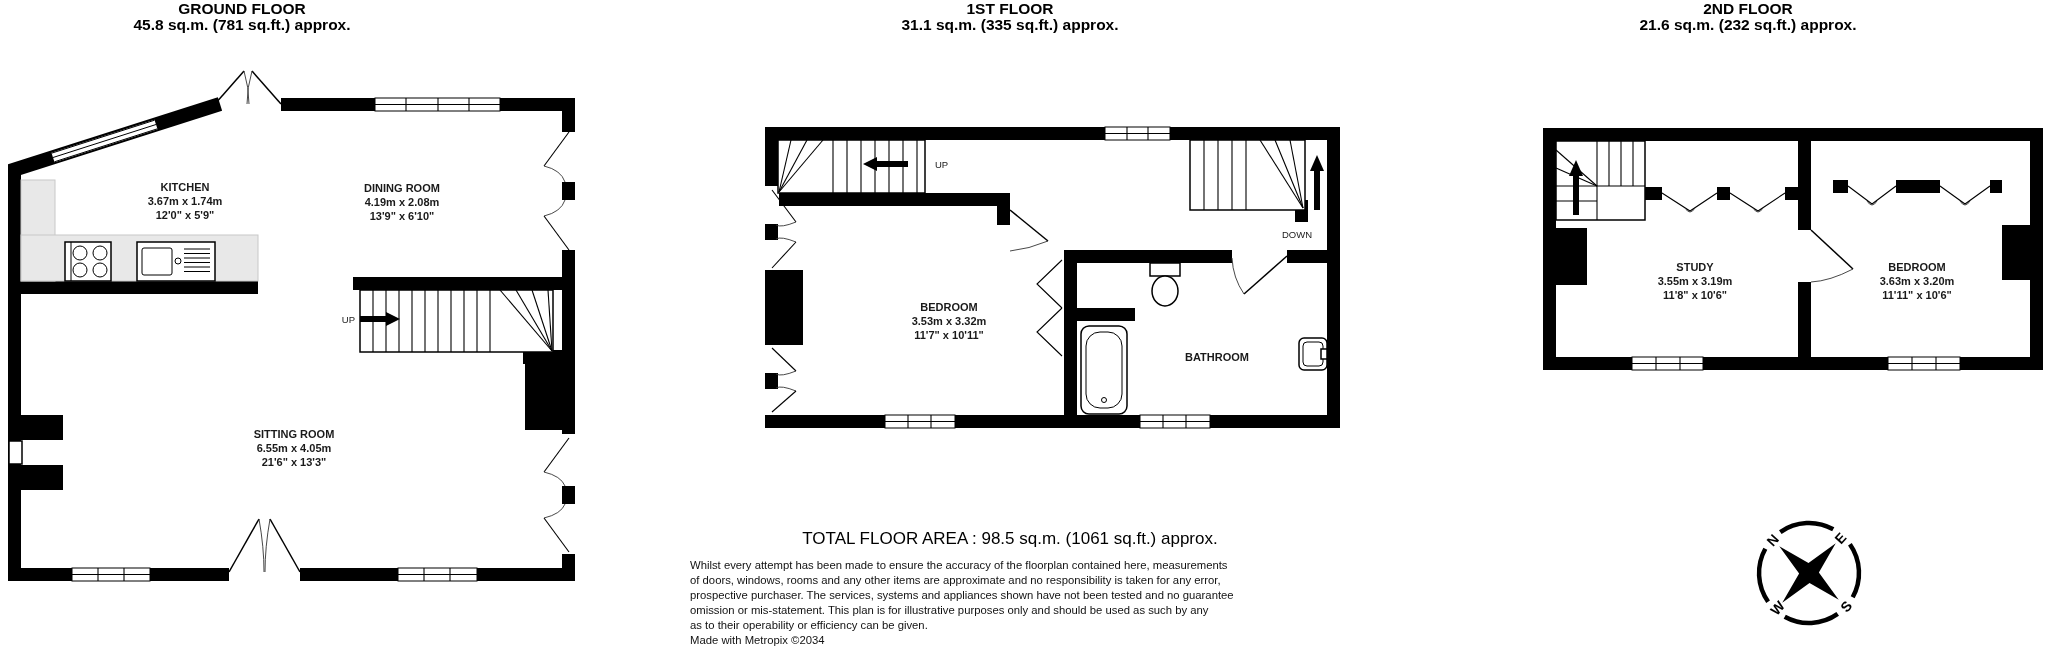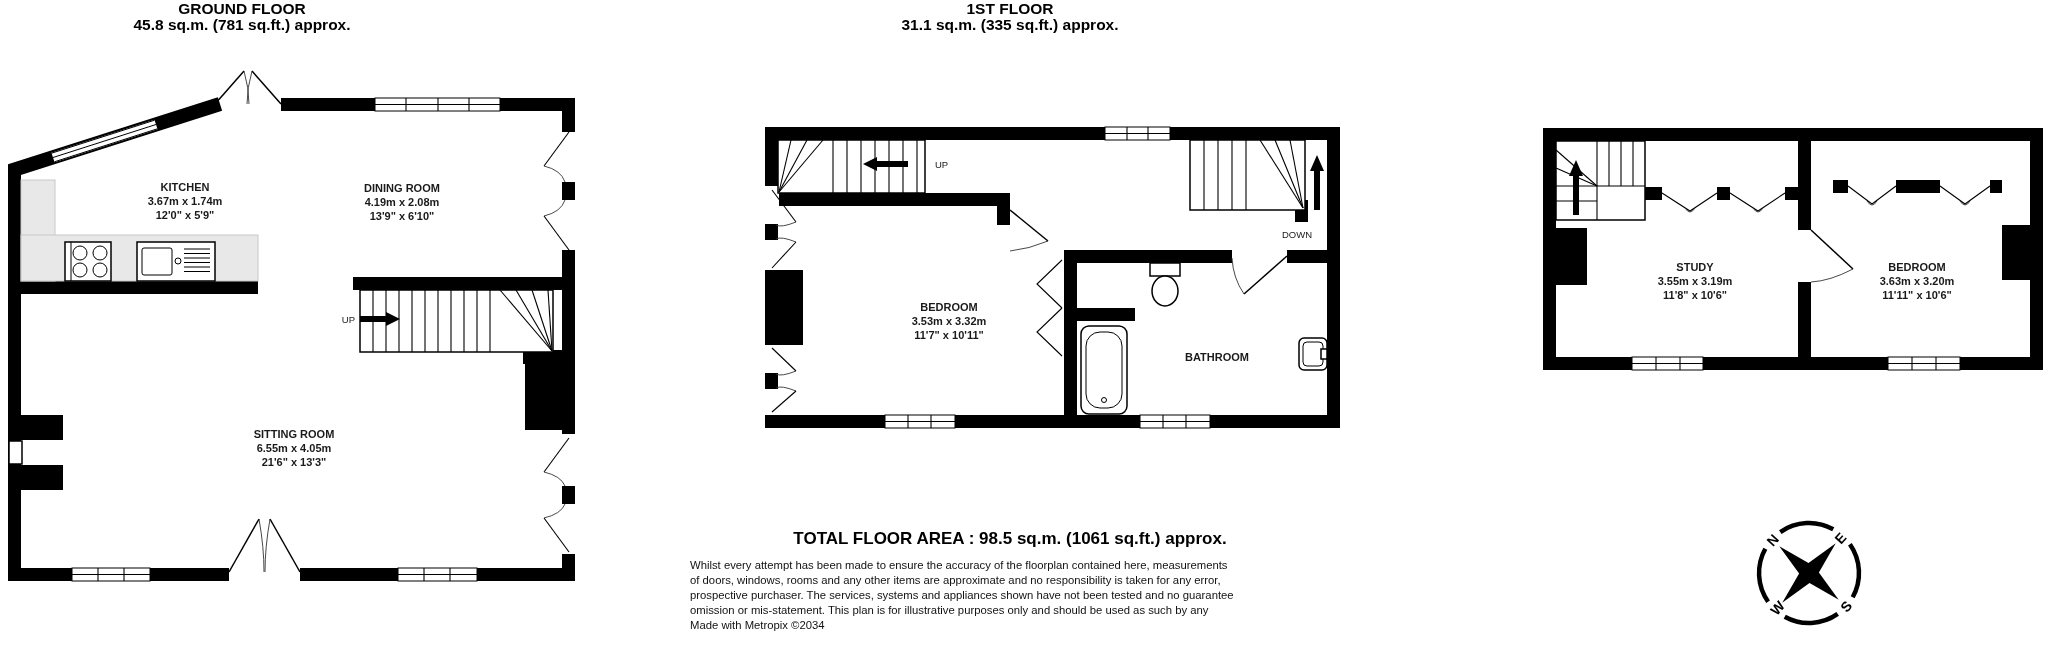--- a/index.html
+++ b/index.html
@@ -7,21 +7,21 @@
           font-family:"Liberation Sans",sans-serif;color:#000;}
   .floor-title{position:absolute;top:1px;width:380px;text-align:center;font-weight:bold;
                font-size:15.5px;line-height:16px;color:#000;}
   .plan{position:absolute;}
   .room-name,.room-dim{font-family:"Liberation Sans",sans-serif;font-weight:bold;
                font-size:11px;fill:#1a1a1a;text-anchor:middle;}
   .stair-label{font-family:"Liberation Sans",sans-serif;font-size:9.5px;fill:#1a1a1a;}
   .compass-letter{font-family:"Liberation Sans",sans-serif;font-weight:bold;font-size:14px;
                fill:#000;text-anchor:middle;}
   .total-area{position:absolute;left:710px;top:529px;width:600px;text-align:center;
-               font-weight:bold;font-size:17px;color:#000;}
+               font-weight:normal;font-size:17px;color:#000;}
   .disclaimer{position:absolute;left:690px;top:558px;width:560px;
                font-size:11.3px;line-height:15px;color:#111;}
   .disclaimer div{white-space:nowrap;}
   .wall{fill:#000;}
   .win{fill:#fff;stroke:#000;stroke-width:1;}
   .thin{stroke:#000;stroke-width:1.1;fill:none;}
   .leaf{stroke:#000;stroke-width:1.5;fill:none;}
   .arc{stroke:#333;stroke-width:0.9;fill:none;}
   .tread{stroke:#000;stroke-width:1.1;}
   .fixture{fill:#fff;stroke:#000;stroke-width:1.5;}
@@ -32,20 +32,24 @@
 
 <div class="canvas">
 
   <div class="floor-title" style="left:52px">
     <div>GROUND FLOOR</div>
     <div>45.8 sq.m. (781 sq.ft.) approx.</div>
   </div>
   <div class="floor-title" style="left:820px">
     <div>1ST FLOOR</div>
     <div>31.1 sq.m. (335 sq.ft.) approx.</div>
+  </div>
+  <div class="floor-title" style="left:1558px">
+    <div>2ND FLOOR</div>
+    <div>21.6 sq.m. (232 sq.ft.) approx.</div>
   </div>
 
   <svg class="plan" style="left:8px;top:62px" width="575" height="528" viewBox="0 0 575 528">
     <g>
       <rect class="wall" x="273" y="36" width="294" height="13"></rect>
       <rect class="wall" x="554" y="36" width="13" height="483"></rect>
       <rect class="wall" x="0" y="506" width="567" height="13"></rect>
       <rect class="wall" x="0" y="103" width="13" height="416"></rect>
       <line x1="-1" y1="110" x2="212" y2="42" stroke="#000" stroke-width="14"></line>
       <rect class="wall" x="0" y="219" width="250" height="13"></rect>
@@ -396,20 +400,21 @@
       <text class="room-dim" x="377" y="201">11'11" x 10'6"</text>
     </g>
   </svg>
 
   <div class="total-area">TOTAL FLOOR AREA : 98.5 sq.m. (1061 sq.ft.) approx.</div>
   <div class="disclaimer">
     <div>Whilst every attempt has been made to ensure the accuracy of the floorplan contained here, measurements</div>
     <div>of doors, windows, rooms and any other items are approximate and no responsibility is taken for any error,</div>
     <div>prospective purchaser. The services, systems and appliances shown have not been tested and no guarantee</div>
     <div>omission or mis-statement. This plan is for illustrative purposes only and should be used as such by any</div>
+    <div>as to their operability or efficiency can be given.</div>
     <div>Made with Metropix ©2034</div>
   </div>
 
   <svg class="plan" style="left:1744px;top:508px" width="130" height="130" viewBox="0 0 130 130">
     <g transform="rotate(-48 65 65)">
       <path d="M76.2,16.3 A50,50 0 0 1 113.7,53.8" stroke="#000" stroke-width="4.5" fill="none"></path>
       <path d="M113.7,76.2 A50,50 0 0 1 76.2,113.7" stroke="#000" stroke-width="4.5" fill="none"></path>
       <path d="M53.8,113.7 A50,50 0 0 1 16.3,76.2" stroke="#000" stroke-width="4.5" fill="none"></path>
       <path d="M16.3,53.8 A50,50 0 0 1 53.8,16.3" stroke="#000" stroke-width="4.5" fill="none"></path>
       <path d="M65,25 L72,58 L105,65 L72,72 L65,105 L58,72 L25,65 L58,58 Z" fill="#000"></path>

